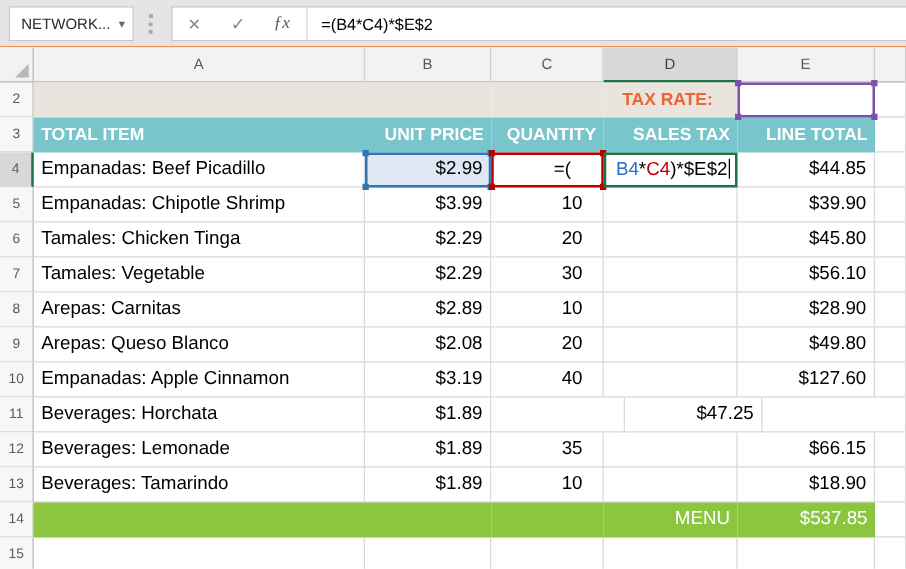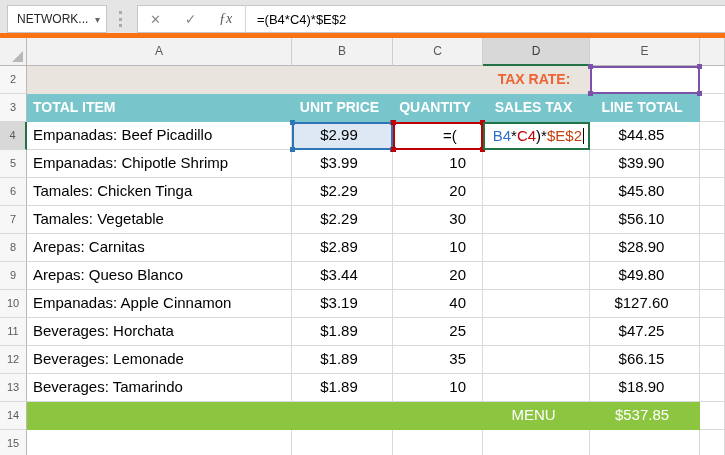--- a/index.html
+++ b/index.html
@@ -2,21 +2,21 @@
 <html style="--header-teal: #79C5CC; --total-green: #8CC540; --tax-orange: #ED6434; --tax-red: #E84E31; --row2-beige: #E9E4DD; --ref-red: #C00000; --active-green: #217346; --select-blue: #2E75B6; --select-blue-fill: #DEE8F5; --select-purple: #7B52A8; --select-purple-fill: #F1E5EE;"><head>
 <meta charset="utf-8">
 <style>
   * { margin:0; padding:0; box-sizing:border-box; }
   html,body { width:725px; height:455px; overflow:hidden; }
   body { font-family:"Liberation Sans", sans-serif; background:#fff; }
 
   .app { width:725px; height:455px; display:flex; flex-direction:column; }
 
   
-  .chrome { height:38px; background:#e5e5e5; border-bottom:5px solid #f97316;
+  .chrome { height:38px; background:#e5e5e5; border-bottom:1px solid #f97316;
             display:flex; align-items:center; position:relative; flex:none; }
   .namebox { position:absolute; left:7px; top:5px; width:100px; height:28px;
              background:#fff; border:1px solid #c6c6c6; display:flex; align-items:center;
              padding:0 6px 0 9px; font-size:12px; color:#262626; }
   .namebox .nb-text { flex:1; white-space:nowrap; overflow:hidden; }
   .caret-down { color:#666; font-size:10px; margin-left:2px; }
   .dots { position:absolute; left:119px; top:11px; height:16px; width:3px;
           border-left:3px dotted #ababab; }
   .fbar { position:absolute; left:137px; top:5px; right:0; height:28px;
           background:#fff; border:1px solid #c6c6c6; border-right:none;
@@ -49,21 +49,21 @@
 
   
   .rh { border-right:1px solid #b9b9b9; border-bottom:1px solid #d9d9d9; background:#f7f7f7;
         font-size:11px; color:#5a5a5a; text-align:center; line-height:27px; }
   .rh.sel { background:#d8d8d8; border-right:2px solid var(--active-green); }
 
   
   .cell { border-right:1px solid #d9d9d9; border-bottom:1px solid #d9d9d9;
           font-size:15px; color:#000; line-height:26px; white-space:nowrap; overflow:visible; }
   .cell.left  { padding-left:6px; text-align:left; }
-  .cell.num   { text-align:center; padding-right:6px; }
+  .cell.num   { text-align:right; padding-right:6px; }
   .cell.qty   { text-align:right; padding-right:16px; }
   .cell.noline { border-right:none; border-bottom:none; }
 
   
   .beige { background:var(--row2-beige); }
   .taxlabel { color:var(--tax-orange); font-weight:700; font-size:14px; text-align:center; padding-right:5px; }
   .taxvalue { background:var(--select-purple-fill); color:var(--tax-red); font-weight:700;
               font-size:15px; text-align:right; padding-right:8px; }
 
   
@@ -191,42 +191,41 @@
       <div class="cell num w-b">$2.89</div>
       <div class="cell qty w-c">10</div>
       <div class="cell num w-d"></div>
       <div class="cell num w-e">$28.90</div>
       <div class="cell w-f"></div>
     </div>
 
     <div class="grid-row">
       <div class="rh w-rh">9</div>
       <div class="cell left w-a">Arepas: Queso Blanco</div>
-      <div class="cell num w-b">$3.44</div>
+      <div class="cell num w-b">$2.08</div>
       <div class="cell qty w-c">20</div>
       <div class="cell num w-d"></div>
       <div class="cell num w-e">$49.80</div>
       <div class="cell w-f"></div>
     </div>
 
     <div class="grid-row">
       <div class="rh w-rh">10</div>
       <div class="cell left w-a">Empanadas: Apple Cinnamon</div>
       <div class="cell num w-b">$3.19</div>
       <div class="cell qty w-c">40</div>
       <div class="cell num w-d"></div>
       <div class="cell num w-e">$127.60</div>
       <div class="cell w-f"></div>
     </div>
 
     <div class="grid-row">
       <div class="rh w-rh">11</div>
       <div class="cell left w-a">Beverages: Horchata</div>
       <div class="cell num w-b">$1.89</div>
-      <div class="cell qty w-c">25</div>
       <div class="cell num w-d"></div>
       <div class="cell num w-e">$47.25</div>
       <div class="cell w-f"></div>
     </div>
 
     <div class="grid-row">
       <div class="rh w-rh">12</div>
       <div class="cell left w-a">Beverages: Lemonade</div>
       <div class="cell num w-b">$1.89</div>
       <div class="cell qty w-c">35</div>
@@ -279,17 +278,17 @@
     </div>
     <div class="ov box-c4">
       <div class="hnd tl"></div>
       <div class="hnd tr"></div>
       <div class="hnd bl"></div>
       <div class="hnd br"></div>
     </div>
     <div class="ov box-d4"></div>
 
     <div class="formula-edit">
-      <span style="color: rgb(0, 0, 0);">=(</span><span style="color: rgb(46, 111, 199); margin-left: 36px;">B4</span><span style="color: rgb(0, 0, 0);">*</span><span style="color: rgb(192, 0, 0);">C4</span><span style="color: rgb(0, 0, 0);">)*</span><span style="color: #c2410c;">$E$2</span><span class="caret"></span>
+      <span style="color: rgb(0, 0, 0);">=(</span><span style="color: rgb(46, 111, 199); margin-left: 36px;">B4</span><span style="color: rgb(0, 0, 0);">*</span><span style="color: rgb(192, 0, 0);">C4</span><span style="color: rgb(0, 0, 0);">)*</span><span style="color: #000000;">$E$2</span><span class="caret"></span>
     </div>
 
   </div>
 </div>
 
 </body></html>

